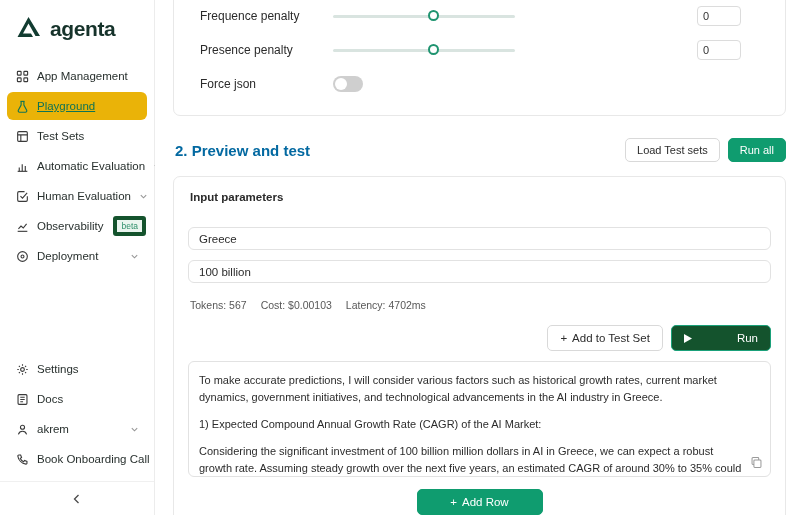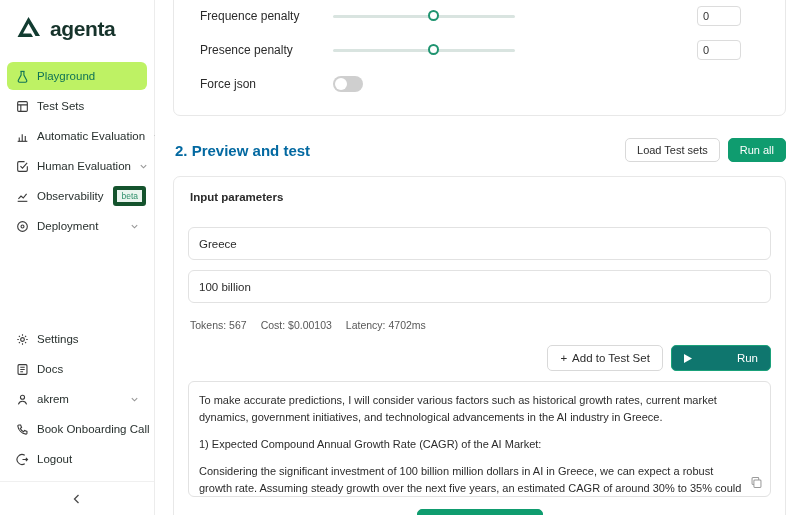--- a/index.html
+++ b/index.html
@@ -59,22 +59,23 @@
     height: 28px;
     padding: 0 8px;
     border-radius: 6px;
     font-size: 11.5px;
     color: #28302e;
     cursor: pointer;
     position: relative;
     white-space: nowrap;
   }
   .nav-item.active {
-    background: #bef264;
+    background: #eab308;
     color: #0f7355;
+    text-decoration: underline;
   }
   .nav-item .ico {
     width: 14px; height: 14px;
     display: inline-flex;
     align-items: center;
     justify-content: center;
     flex: 0 0 14px;
   }
   .nav-item .chev {
     margin-left: auto;
@@ -232,34 +233,34 @@
     background: #fff;
     color: #2c2c2c;
     font-family: "Liberation Sans", sans-serif;
     white-space: nowrap;
   }
   .btn-primary {
     background: #0f9c6f;
     border-color: #0f9c6f;
     color: #fff;
   }
-  .btn-primary.run { background: #0f766e; border-color: #1aa17a; gap: 45px; }
+  .btn-primary.run { background: #14532d; border-color: #1aa17a; gap: 45px; }
 
   
   .preview-card { padding: 14px 14px 16px 14px; }
   .preview-label {
     font-size: 11.5px;
     font-weight: 600;
     color: #2a2a2a;
     margin-bottom: 24px;
     padding-left: 2px;
   }
   .field {
     width: 100%;
-    height: 33px;
+    height: 23px;
     border: 1px solid #e2e2e2;
     border-radius: 6px;
     font-size: 11.5px;
     color: #2b2b2b;
     padding: 0 10px;
     margin-bottom: 10px;
     background: #fff;
     font-family: "Liberation Sans", sans-serif;
   }
   .meta-line {
@@ -323,20 +324,31 @@
       <span class="brand-logo">
         <svg width="30" height="30" viewBox="0 0 30 30">
           <path d="M14.5 3 L26 22 L21.5 22 L14.5 9.5 L9 19.5 L17 19.5 L19 23 L3.5 23 Z" fill="#123c31"></path>
         </svg>
       </span>
       <span class="brand-name">agenta</span>
     </div>
 
     <div class="nav">
 
+      <div class="nav-item">
+        <span class="ico">
+          <svg width="13" height="13" viewBox="0 0 14 14" fill="none" stroke="#3a3a3a" stroke-width="1.2">
+            <rect x="1.5" y="1.5" width="4" height="4" rx="0.7"></rect>
+              <rect x="8.5" y="1.5" width="4" height="4" rx="0.7"></rect>
+            <rect x="1.5" y="8.5" width="4" height="4" rx="0.7"></rect>
+              <rect x="8.5" y="8.5" width="4" height="4" rx="0.7"></rect>
+          </svg>
+        </span>
+        <span>App Management</span>
+      </div>
 
       <div class="nav-item active">
         <span class="ico">
           <svg width="13" height="13" viewBox="0 0 14 14" fill="none" stroke="#0f7355" stroke-width="1.2">
             <path d="M5.5 1.5v4L2.5 11a1.5 1.5 0 0 0 1.3 2.2h6.4A1.5 1.5 0 0 0 11.5 11L8.5 5.5v-4"></path>
             <path d="M4.8 1.5h4.4"></path>
           </svg>
         </span>
         <span>Playground</span>
       </div>
@@ -452,29 +464,20 @@
 
       <div class="nav-item">
         <span class="ico">
           <svg width="13" height="13" viewBox="0 0 14 14" fill="none" stroke="#3a3a3a" stroke-width="1.2">
             <path d="M3 2.2h2l1 2.6-1.4 1a8 8 0 0 0 3.6 3.6l1-1.4 2.6 1v2a1 1 0 0 1-1.1 1A10.2 10.2 0 0 1 2 3.3 1 1 0 0 1 3 2.2z"></path>
           </svg>
         </span>
         <span>Book Onboarding Call</span>
       </div>
 
-      <div class="nav-item">
-        <span class="ico">
-          <svg width="13" height="13" viewBox="0 0 14 14" fill="none" stroke="#3a3a3a" stroke-width="1.2">
-            <path d="M9.4 2.4a5.4 5.4 0 1 0 0 9.2"></path>
-              <path d="M7 7h5.4M10.6 5.2L12.4 7l-1.8 1.8"></path>
-          </svg>
-        </span>
-        <span>Logout</span>
-      </div>
     </div>
 
     <div class="collapse-row">
       <span class="collapse-btn">
         <svg width="12" height="12" viewBox="0 0 12 12" fill="none" stroke="#4a4a4a" stroke-width="1.3">
             <path d="M7.5 2L3.5 6L7.5 10"></path>
           </svg>
       </span>
     </div>
   </div>

